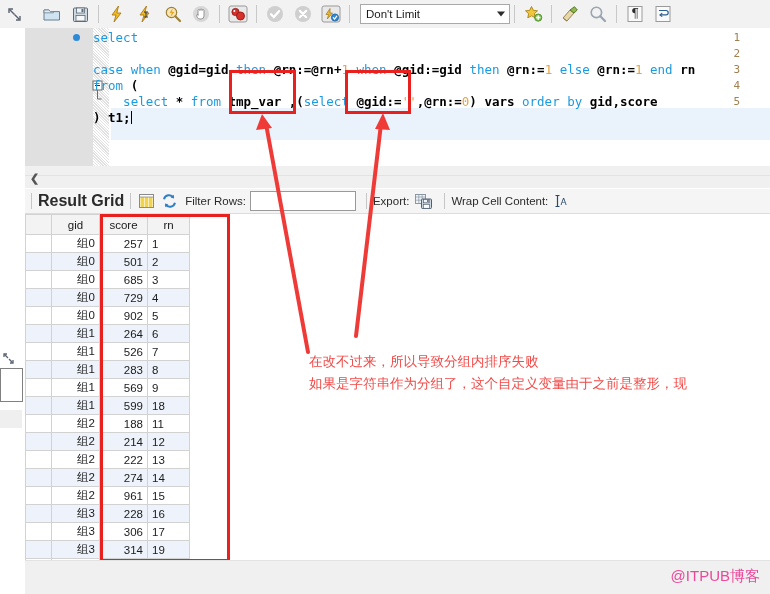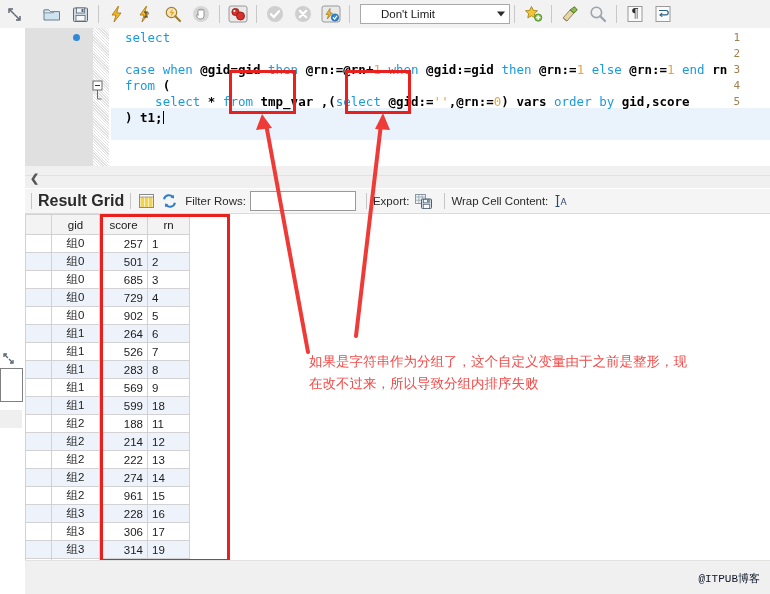--- a/index.html
+++ b/index.html
@@ -37,21 +37,21 @@
     width: 1px; height: 18px; background: #c8c8c8;
     margin: 0 4px;
   }
   .tb-combo {
     margin-left: 6px;
     width: 150px; height: 20px;
     background: #ffffff;
     border: 1px solid #a9a9a9;
     display: flex; align-items: center;
     font-size: 11.5px; color: #1a1a1a;
-    padding-left: 20px;
+    padding-left: 5px;
     box-sizing: border-box;
     position: relative;
   }
   .tb-combo .caret {
     position: absolute; right: 4px; top: 50%;
     transform: translateY(-50%);
     width: 0; height: 0;
     border-left: 4px solid transparent;
     border-right: 4px solid transparent;
     border-top: 5px solid #2c2c2c;
@@ -81,21 +81,21 @@
     font-family: "DejaVu Sans Mono", monospace;
     font-size: 11px; color: #a08050;
     text-align: right;
   }
   .bp-dot {
     position: absolute; left: 48px;
     width: 7px; height: 7px; border-radius: 50%;
     background: #2e8ad8;
   }
   .code {
-    position: absolute; left: 100px; top: 0;
+    position: absolute; left: 68px; top: 0;
     font-family: "DejaVu Sans Mono", monospace;
     font-size: 12.5px;
     line-height: 16px;
     white-space: pre;
     color: #000000;
   }
   .code .ln { position: absolute; left: 0; white-space: pre; }
   .kw  { color: #1a9ae0; }
   .num { color: #e8a33d; }
   .var { color: #000000; font-weight: bold; }
@@ -161,43 +161,43 @@
   }
   .grid th {
     background: #f3f3f3;
     text-align: center;
     height: 20px;
     color: #1b1b1b;
   }
   .grid td { background: #ffffff; }
   .grid tr.alt td { background: #eef3fb; }
   .col-sel { width: 26px; }
-  .col-gid { width: 48px; text-align: center; }
+  .col-gid { width: 48px; text-align: right; }
   .col-score { width: 48px; text-align: right; }
   .col-rn { width: 42px; text-align: left; }
 
   
   .ann-box {
     position: absolute;
     border: 3px solid #e8201e;
     box-sizing: border-box;
     pointer-events: none;
   }
   .ann-text {
     position: absolute;
     color: #f14a47;
     font-size: 13.5px;
     line-height: 22px;
     font-family: "DejaVu Sans", sans-serif;
     width: 430px;
   }
   .watermark {
     position: absolute; right: 10px; bottom: 8px;
-    color: #0f172a; font-size: 11px;
-    font-family: Liberation Mono, monospace;
+    color: #ec4899; font-size: 15px;
+    font-family: Liberation Sans, sans-serif;
   }
   .ann-svg { position: absolute; left: 0; top: 0; pointer-events: none; }
 
   
   .rail { position: absolute; left: 0; top: 28px; width: 25px; height: 566px; background: #ffffff; }
   .rail-box {
     position: absolute; left: 0; top: 340px;
     width: 21px; height: 32px; border: 1px solid #808080; background: #fff;
   }
   .rail-icon { position: absolute; left: 3px; top: 325px; color: #5b6470; font-size: 10px; }
@@ -609,19 +609,19 @@
       <path d="M262 114 L256 130 L272 128 z" fill="#ee3b38"></path>
     </g>
 
     <g>
       <path d="M356 336 L381 124" stroke="#ee3b38" stroke-width="4" stroke-linecap="round"></path>
       <path d="M383 113 L375 129 L390 130 z" fill="#ee3b38"></path>
     </g>
   </svg>
 
   <div class="ann-text" style="left:309px; top:350px;">
+    <div>在改不过来，所以导致分组内排序失败</div>
     <div>如果是字符串作为分组了，这个自定义变量由于之前是整形，现</div>
-    <div>在改不过来，所以导致分组内排序失败</div>
   </div>
 
   <div class="bottom-pane"></div>
   <div class="watermark">@ITPUB博客</div>
 </div>
 
 </body></html>

